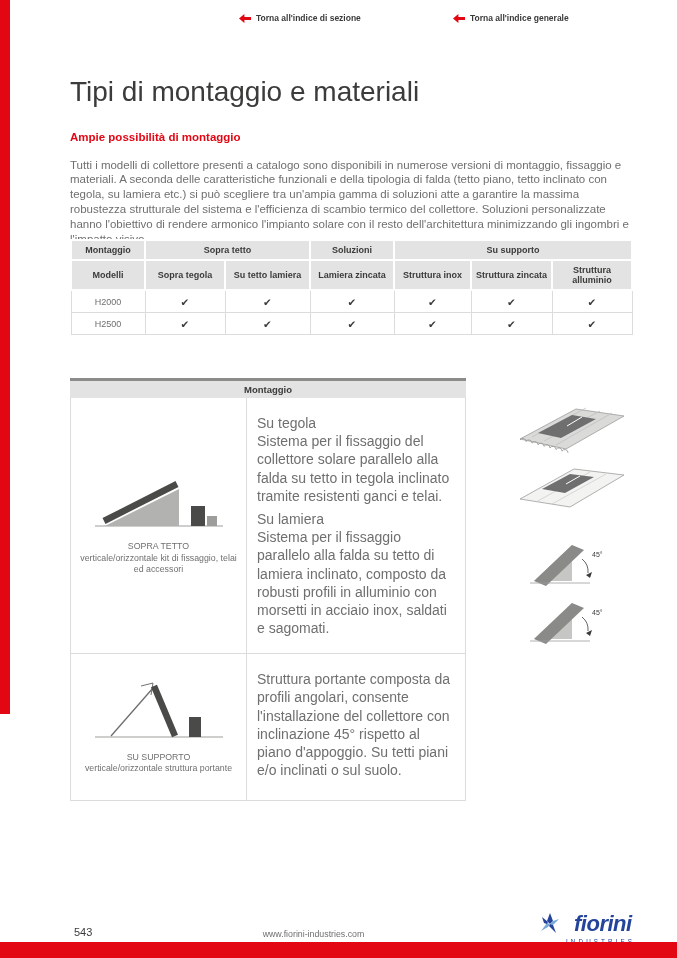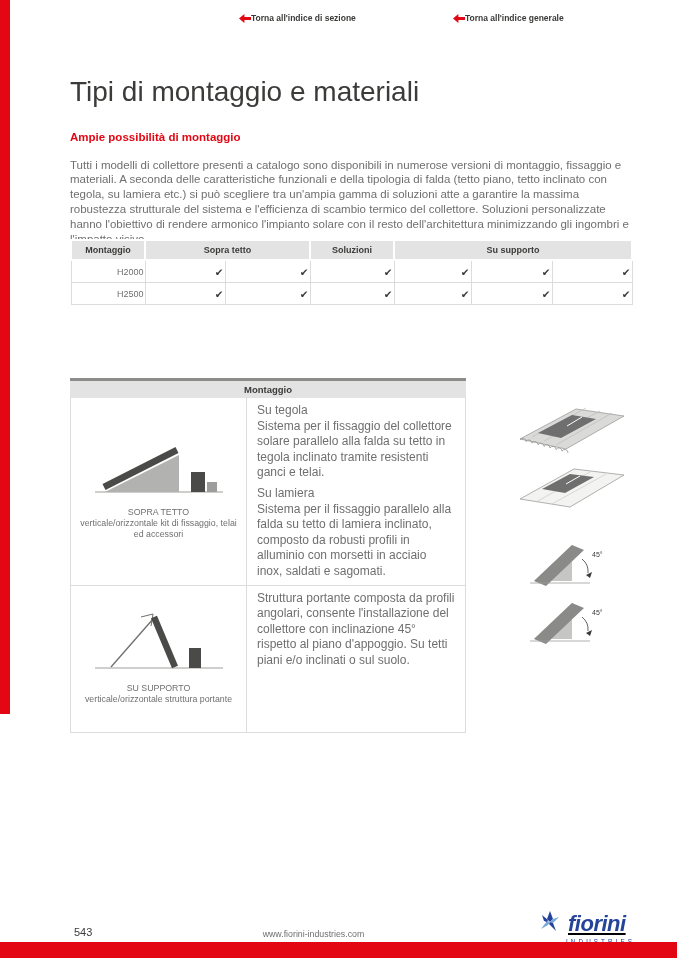--- a/index.html
+++ b/index.html
@@ -2,58 +2,58 @@
 <html><head>
 <meta charset="utf-8">
 <style>
   html, body { margin:0; padding:0; }
   body { width:677px; height:958px; background:#ffffff; font-family:"Liberation Sans", sans-serif; }
   .page { position:relative; width:677px; height:958px; background:#ffffff; overflow:hidden; }
 
   .left-bar { position:absolute; left:0; top:0; width:10px; height:714px; background:#e30613; }
   .bottom-bar { position:absolute; left:0; top:942px; width:677px; height:16px; background:#e30613; }
 
-  .nav-link { position:absolute; top:13px; display:flex; align-items:center; 
+  .nav-link { position:absolute; top:13px; display:flex; align-items:center; gap:5px;
               font-size:8.5px; font-weight:bold; color:#3a3a39; text-decoration:none; cursor:pointer; }
   .nav-link--section { left:239px; }
   .nav-link--general { left:453px; }
   .nav-arrow { display:inline-block; line-height:0; }
 
   .page-title { position:absolute; left:70px; top:57px; font-size:28px; font-weight:400; color:#3b3b3a; }
   .section-subtitle { position:absolute; left:70px; top:121px; font-size:11.5px; font-weight:bold; color:#e30613; }
   .intro { position:absolute; left:70px; top:146px; width:567px; font-size:11.5px; line-height:1.3; color:#706f6f; }
 
   table.models { position:absolute; left:70px; top:239px; width:561px; border-collapse:collapse; table-layout:fixed; }
   table.models th { background:#e3e3e3; border:2px solid #ffffff; font-size:9px; font-weight:bold;
                     color:#3b3b3a; text-align:center; padding:4px 1px; }
-  table.models td { border:1px solid #dcdcdc; font-size:9px; color:#706f6f; text-align:right;
+  table.models td { border:1px solid #dcdcdc; font-size:9px; color:#706f6f; text-align:center;
                     padding:3px 1px; height:15px; vertical-align:middle; background:#ffffff; }
   table.models td.check-cell { color:#3b3b3a; font-size:10.5px; font-family:"DejaVu Sans", sans-serif; }
 
   .mount { position:absolute; left:70px; top:378px; width:396px; }
   .mount-header { background:#e3e3e3; border-top:3px solid #8c8c8b; height:17px; line-height:17px;
                   text-align:center; font-size:9.5px; font-weight:bold; color:#3b3b3a; }
   .mount-row { display:flex; border:1px solid #dcdcdc; border-top:none; }
   .fig-cell { width:163px; min-height:130px; border-right:1px solid #dcdcdc; display:flex; flex-direction:column;
               align-items:center; justify-content:center; padding:8px 6px; text-align:center;
               font-size:8.8px; line-height:1.28; color:#706f6f; }
   .fig-caption-title { margin-top:9px; }
-  .desc-cell { flex:1; padding:5px 10px; font-size:12px; line-height:1.3; color:#706f6f; }
+  .desc-cell { flex:1; padding:16px 10px; font-size:14px; line-height:1.3; color:#706f6f; }
   .desc-block + .desc-block { margin-top:5px; }
 
   .side-fig { position:absolute; line-height:0; }
   .side-fig--tiles { left:512px; top:399px; }
   .side-fig--sheet { left:512px; top:461px; }
   .side-fig--supports { left:516px; top:531px; }
 
   .page-number { position:absolute; left:74px; top:926px; font-size:11px; color:#3b3b3a; }
   .footer-url { position:absolute; left:0; top:929px; width:627px; text-align:center; font-size:8.8px;
                 color:#706f6f; text-decoration:none; cursor:pointer; }
   .logo { position:absolute; left:540px; top:911px; }
-  .logo-top { display:flex; align-items:flex-start; gap:8px;text-decoration:underline; }
+  .logo-top { display:flex; align-items:center; gap:14px; }
   .logo-text { font-size:22px; font-weight:bold; font-style:italic; color:#24439a; letter-spacing:-0.5px; }
   .logo-sub { font-size:6.3px; letter-spacing:3.1px; color:#24439a; margin-top:1px; padding-left:26px; }
 </style>
 </head>
 <body>
 
 <div class="page">
 
   <div class="left-bar"></div>
 
@@ -83,20 +83,29 @@
       <col style="width:77px">
         <col style="width:81px">
         <col style="width:80px">
     </colgroup>
     <tbody>
       <tr>
         <th>Montaggio</th>
         <th colspan="2">Sopra tetto</th>
         <th>Soluzioni</th>
         <th colspan="3">Su supporto</th>
+      </tr>
+      <tr>
+        <th>Modelli</th>
+        <th>Sopra tegola</th>
+        <th>Su tetto lamiera</th>
+        <th>Lamiera zincata</th>
+        <th>Struttura inox</th>
+        <th>Struttura zincata</th>
+        <th>Struttura alluminio</th>
       </tr>
       <tr>
         <td>H2000</td>
         <td class="check-cell">✔</td>
         <td class="check-cell">✔</td>
         <td class="check-cell">✔</td>
         <td class="check-cell">✔</td>
         <td class="check-cell">✔</td>
         <td class="check-cell">✔</td>
       </tr>

